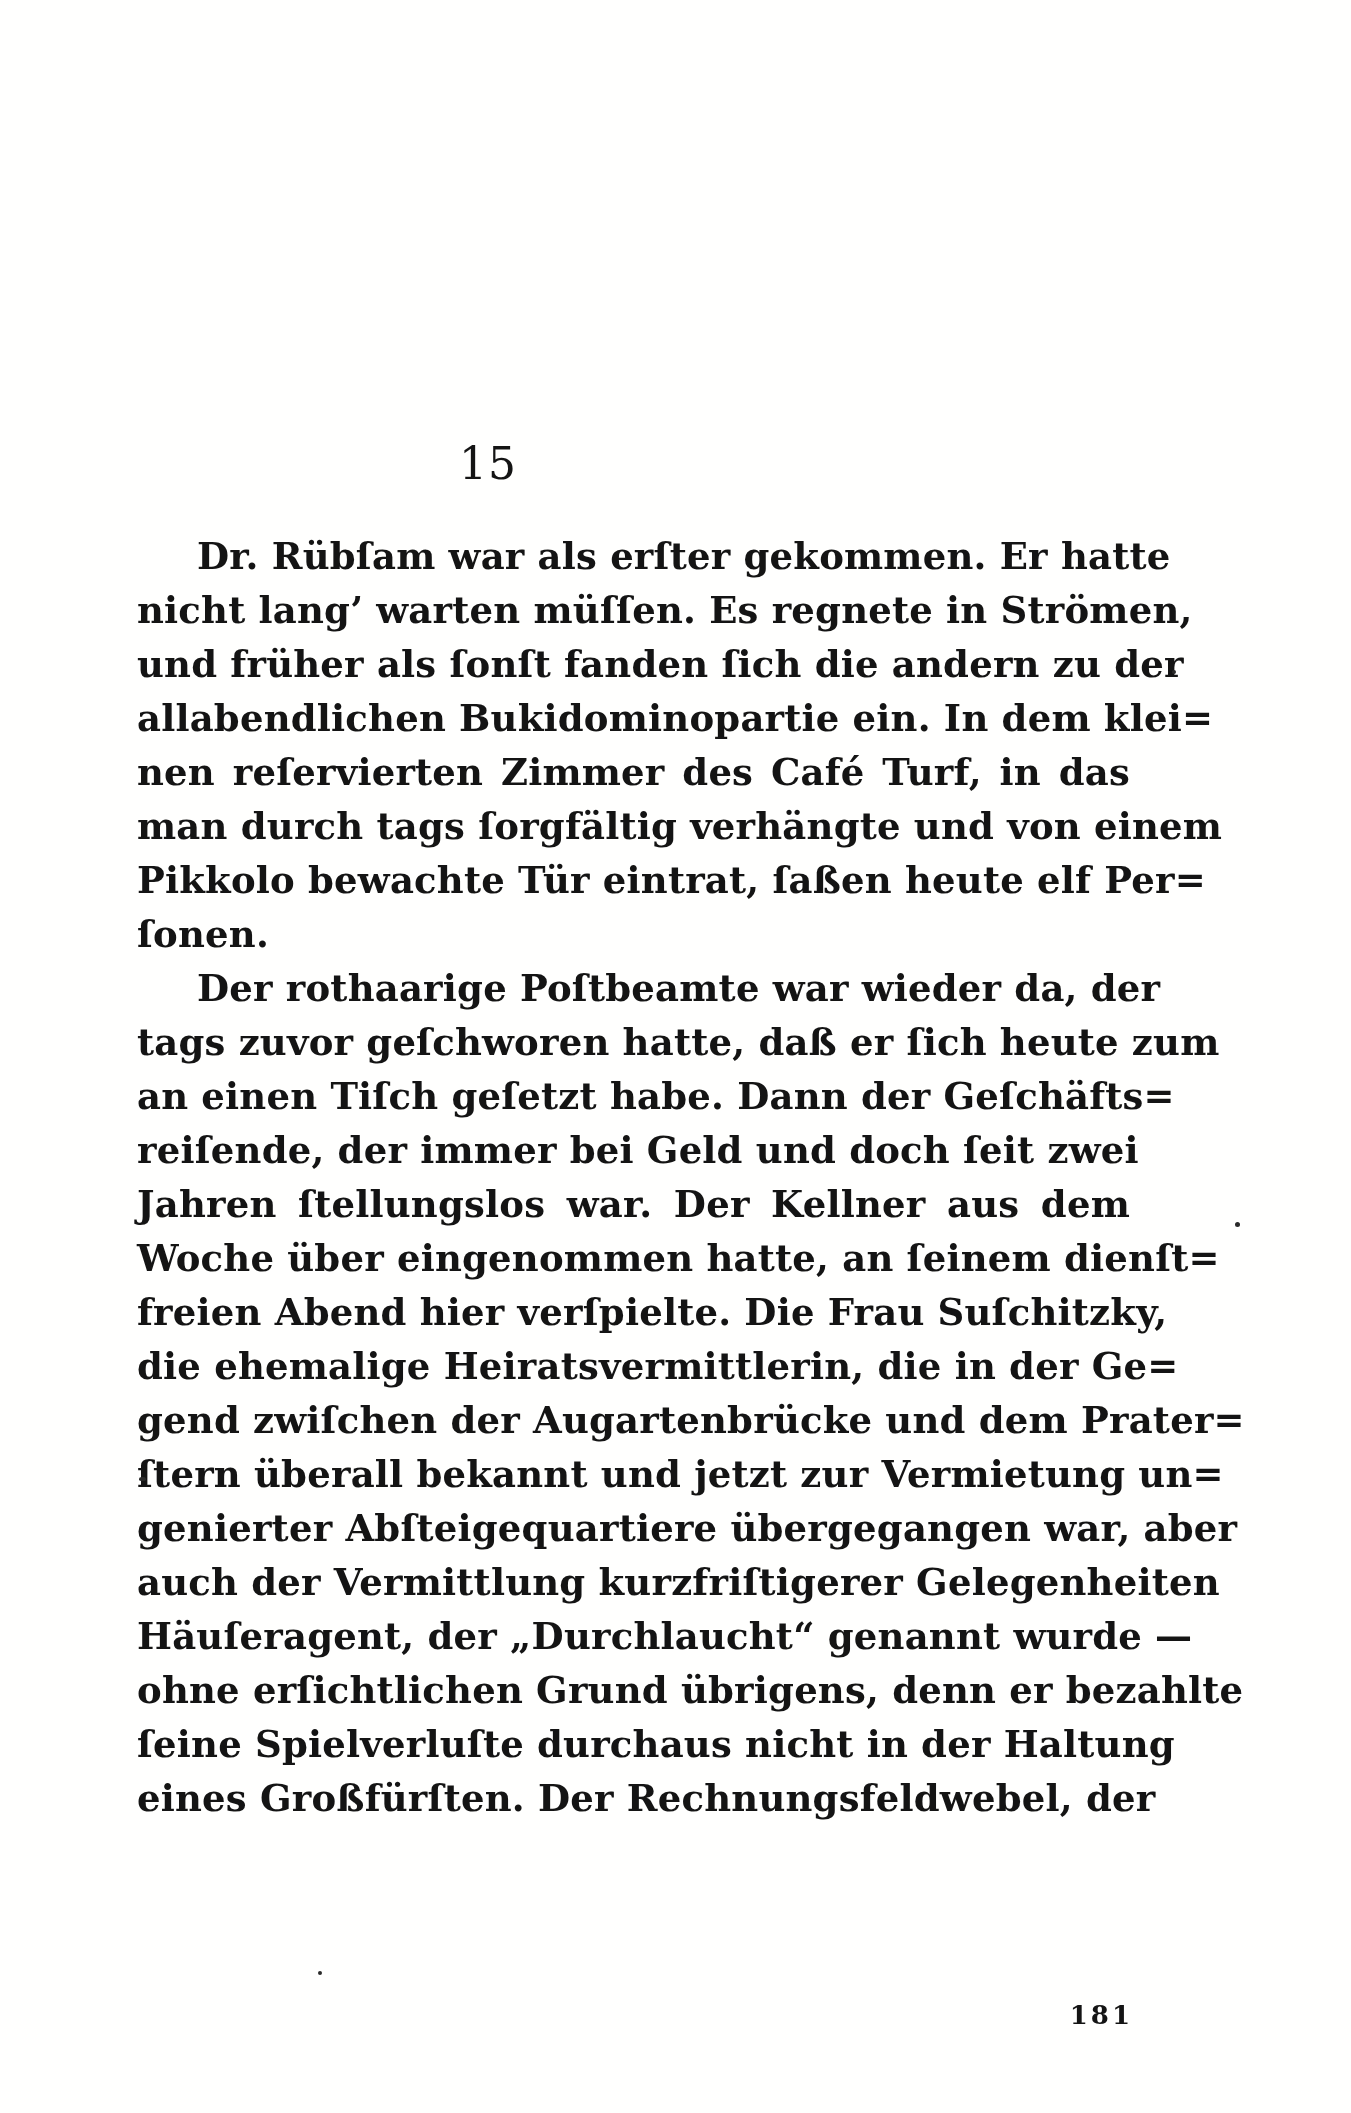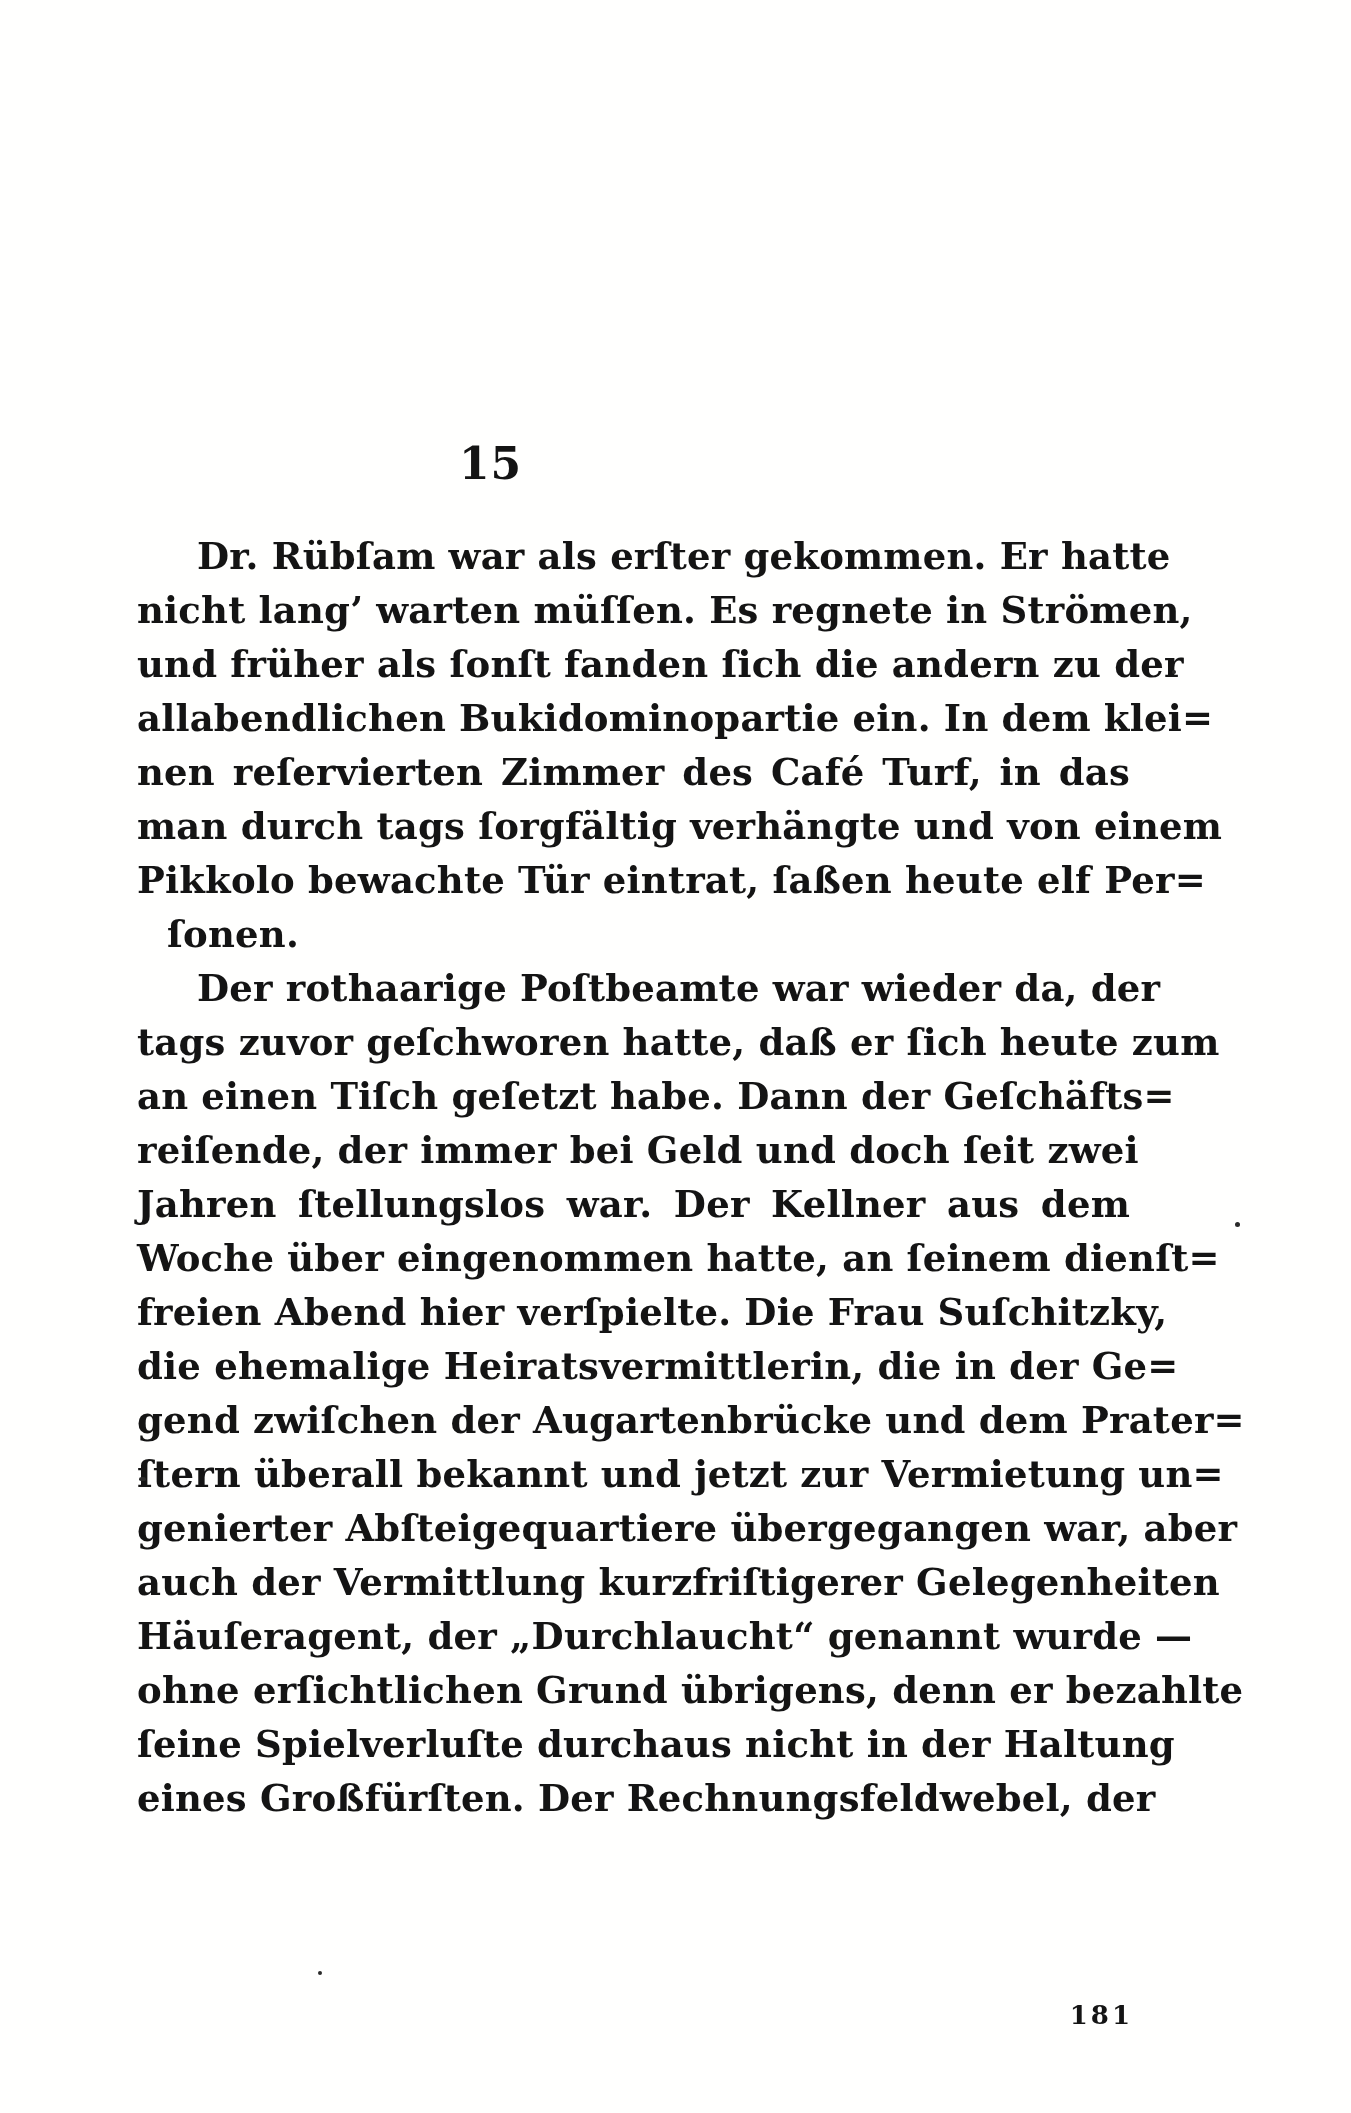--- a/index.html
+++ b/index.html
@@ -10,41 +10,41 @@
     background:#fffffe;
     overflow:hidden;
     font-family:"DejaVu Serif","Liberation Serif",serif;
     color:#141414;
   }
   .chapter-number{
     position:absolute;
     top:438px;
     left:459px;
     font-size:44px;
-    font-weight:700;
+    font-weight:400;
     letter-spacing:1px;
   }
   .text-block{
     position:absolute;
     top:529px;
     left:137px;
     width:993px;
   }
   .line{
     height:54px;
     line-height:54px;
     font-size:37px;
     font-weight:700;
     white-space:nowrap;
     text-align:justify;
     text-align-last:justify;
     letter-spacing:0.2px;
   }
   .line.first{ padding-left:60px; }
-  .line.endline{ text-align-last:left;margin-left:30px; }
+  .line.endline{ text-align-last:left; }
   .page-number{
     position:absolute;
     top:2000px;
     right:218px;
     font-size:26px;
     font-weight:700;
     letter-spacing:3px;
   }
   .speck{
     position:absolute;

